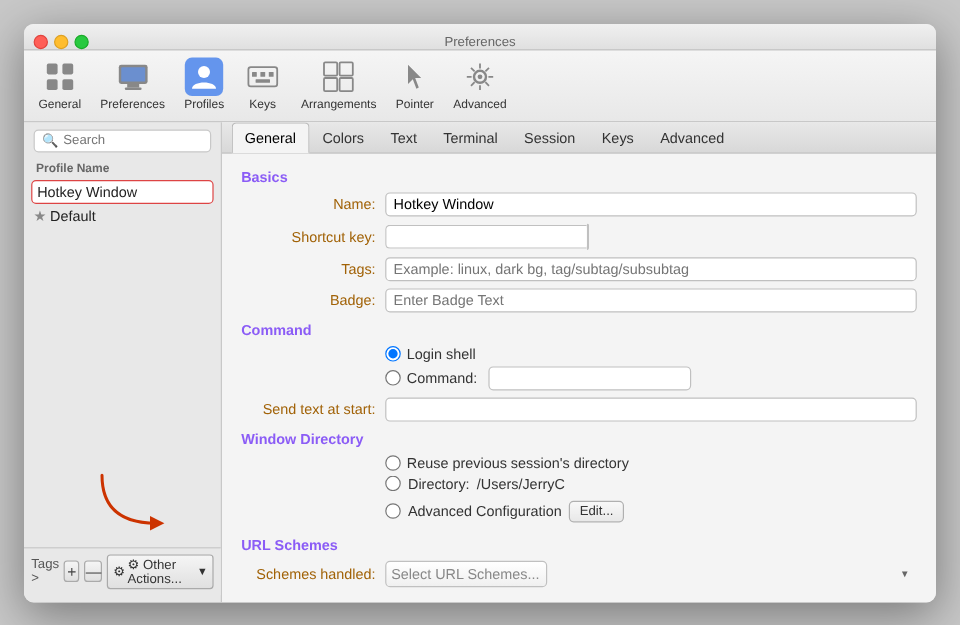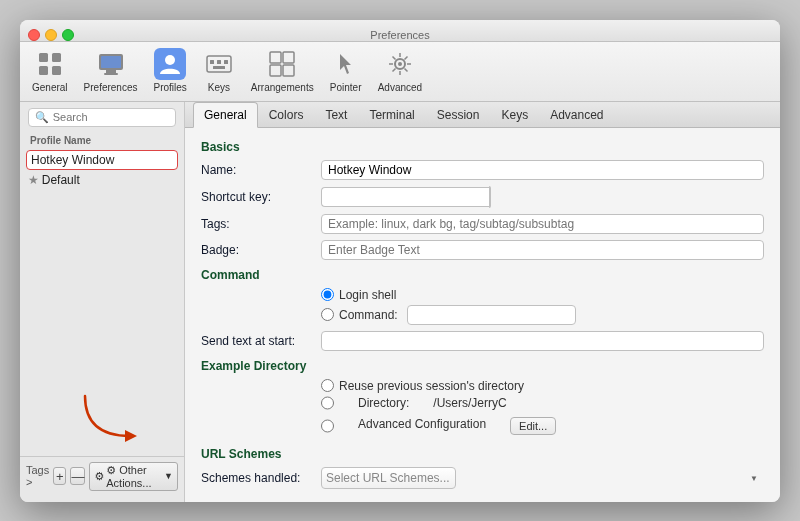--- a/index.html
+++ b/index.html
@@ -195,33 +195,33 @@
       color: #000;
     }
     .panel-content {
       padding: 12px 16px;
       overflow-y: auto;
       flex: 1;
     }
     .section-title {
       font-weight: bold;
       font-size: 12px;
-      color: #14532d;
+      color: #8b5cf6;
       margin-bottom: 6px;
     }
     .form-row {
       display: flex;
       align-items: center;
       margin-bottom: 6px;
     }
     .form-label {
-      text-align: left;
+      text-align: right;
       width: 120px;
       font-size: 12px;
-      color: #0f172a;
+      color: #a16207;
       padding-right: 8px;
       flex-shrink: 0;
     }
     .form-input {
       flex: 1;
       height: 20px;
       border: 1px solid #c0c0c0;
       border-radius: 4px;
       padding: 2px 6px;
       font-size: 12px;
@@ -263,21 +263,22 @@
       color: #555;
       border-bottom: 1px solid #c0c0c0;
     }
     .stepper-arrow:last-child { border-bottom: none; }
     .radio-group { display: flex; flex-direction: column; gap: 3px; }
     .radio-row { display: flex; align-items: center; gap: 5px; }
     .radio-row input[type=radio] { margin: 0; }
     .radio-row label { font-size: 12px; color: #333; }
     .dir-row {
       display: flex;
-      gap: 24px;
+      align-items: center;
+      gap: 6px;
       margin-bottom: 4px;
     }
     .dir-radio { margin: 0; }
     .dir-label { font-size: 12px; color: #333; }
     .dir-value { font-size: 12px; color: #333; }
     .dir-edit-btn {
       height: 18px;
       padding: 0 8px;
       background: linear-gradient(to bottom, #f8f8f8, #e8e8e8);
       border: 1px solid #b0b0b0;
@@ -495,21 +496,21 @@
               <input class="form-input" type="text" style="margin-left: 4px; flex: 1 1 0%;">
             </div>
           </div>
         </div>
 
         <div class="form-row send-row">
           <span class="form-label">Send text at start:</span>
           <input class="form-input" type="text" style="">
         </div>
 
-        <div class="section-title" style="margin-top:8px;">Example Directory</div>
+        <div class="section-title" style="margin-top:8px;">Window Directory</div>
 
         <div class="form-row">
           <span class="form-label"></span>
           <div class="radio-group">
             <div class="radio-row">
               <input type="radio" name="workdir" style="">
               <label>Reuse previous session's directory</label>
             </div>
             <div class="dir-row">
               <input type="radio" name="workdir" class="dir-radio" style="">

